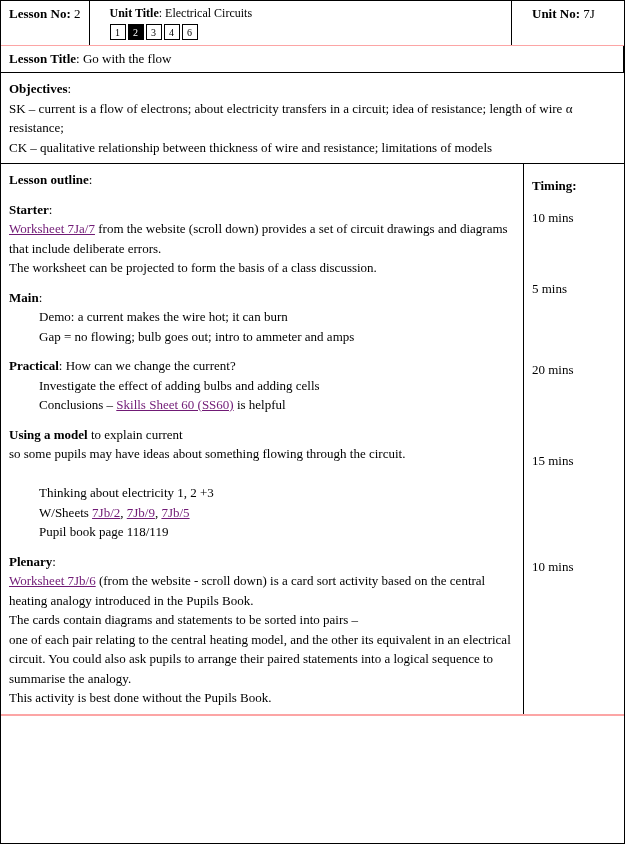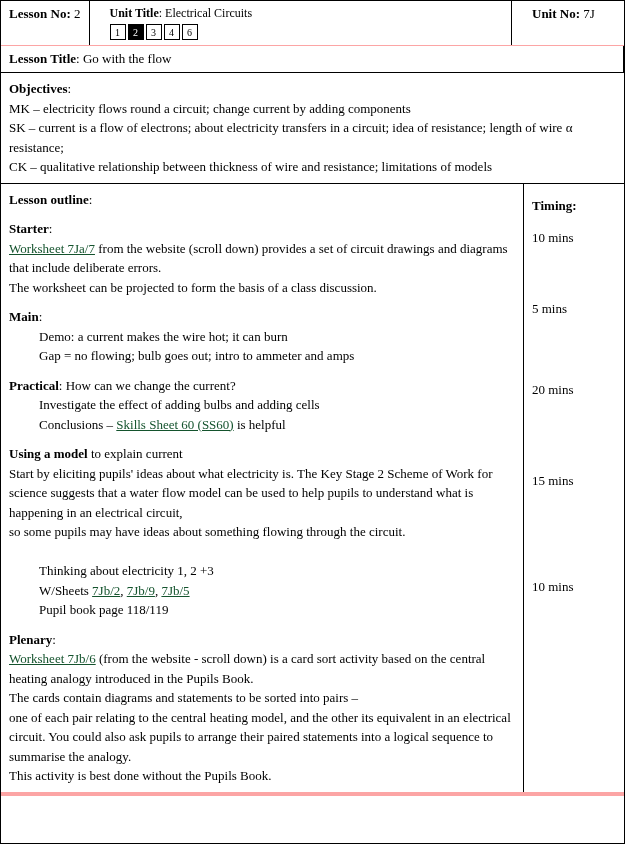--- a/index.html
+++ b/index.html
@@ -99,41 +99,41 @@
     
     .objectives-row {
       padding: 6px 8px;
       border-bottom: 1px solid #000;
       line-height: 1.5;
     }
 
     
     .main-content-row {
       display: flex;
-      border-bottom: 4px solid #fca5a5;
+      border-bottom: 2px solid #fca5a5;
     }
 
     .lesson-outline-cell {
       padding: 6px 8px;
       flex: 1;
       border-right: 1px solid #000;
       line-height: 1.5;
     }
 
     .timing-cell {
       padding: 14px 8px;
       min-width: 100px;
     }
 
     .bold {
       font-weight: bold;
     }
 
     .link {
-      color: #14532d;
+      color: #701a75;
       text-decoration: underline;
       cursor: pointer;
     }
 
     .indent1 {
       margin-left: 30px;
     }
 
     .section {
       margin-bottom: 10px;
@@ -170,21 +170,20 @@
   </div>
 
   <div class="lesson-title-row">
     <div class="lesson-title-cell">
       <span class="bold">Lesson Title</span><span>: </span><span>Go with the flow</span>
     </div>
   </div>
 
   <div class="objectives-row">
     <div><span class="bold">Objectives</span><span>:</span></div>
-    <div>MK – electricity flows round a circuit; change current by adding components</div>
     <div>SK – current is a flow of electrons; about electricity transfers in a circuit; idea of resistance; length of wire α resistance;</div>
     <div>CK – qualitative relationship between thickness of wire and resistance; limitations of models</div>
   </div>
 
   <div class="main-content-row">
 
     <div class="lesson-outline-cell">
       <div class="section">
         <span class="bold">Lesson outline</span><span>:</span>
       </div>
@@ -204,21 +203,20 @@
       </div>
 
       <div class="section">
         <div><span class="bold">Practical</span><span>: How can we change the current?</span></div>
         <div class="indent1">Investigate the effect of adding bulbs and adding cells</div>
         <div class="indent1">Conclusions – <a class="link">Skills Sheet 60 (SS60)</a> is helpful</div>
       </div>
 
       <div class="section">
         <div><span class="bold">Using a model</span><span> to explain current</span></div>
-        <div>Start by eliciting pupils' ideas about what electricity is. The Key Stage 2 Scheme of Work for science suggests that a water flow model can be used to help pupils to understand what is happening in an electrical circuit,</div>
         <div>so some pupils may have ideas about something flowing through the circuit.</div>
         <div>&nbsp;</div>
         <div class="indent1">Thinking about electricity 1, 2 +3</div>
         <div class="indent1">W/Sheets <a class="link">7Jb/2</a>, <a class="link">7Jb/9</a>, <a class="link">7Jb/5</a></div>
         <div class="indent1">Pupil book page 118/119</div>
       </div>
 
       <div class="section section-last">
         <div><span class="bold">Plenary</span><span>:</span></div>
         <div><a class="link">Worksheet 7Jb/6</a><span> (from the website - scroll down) is a card sort activity based on the central heating analogy introduced in the Pupils Book.</span></div>

